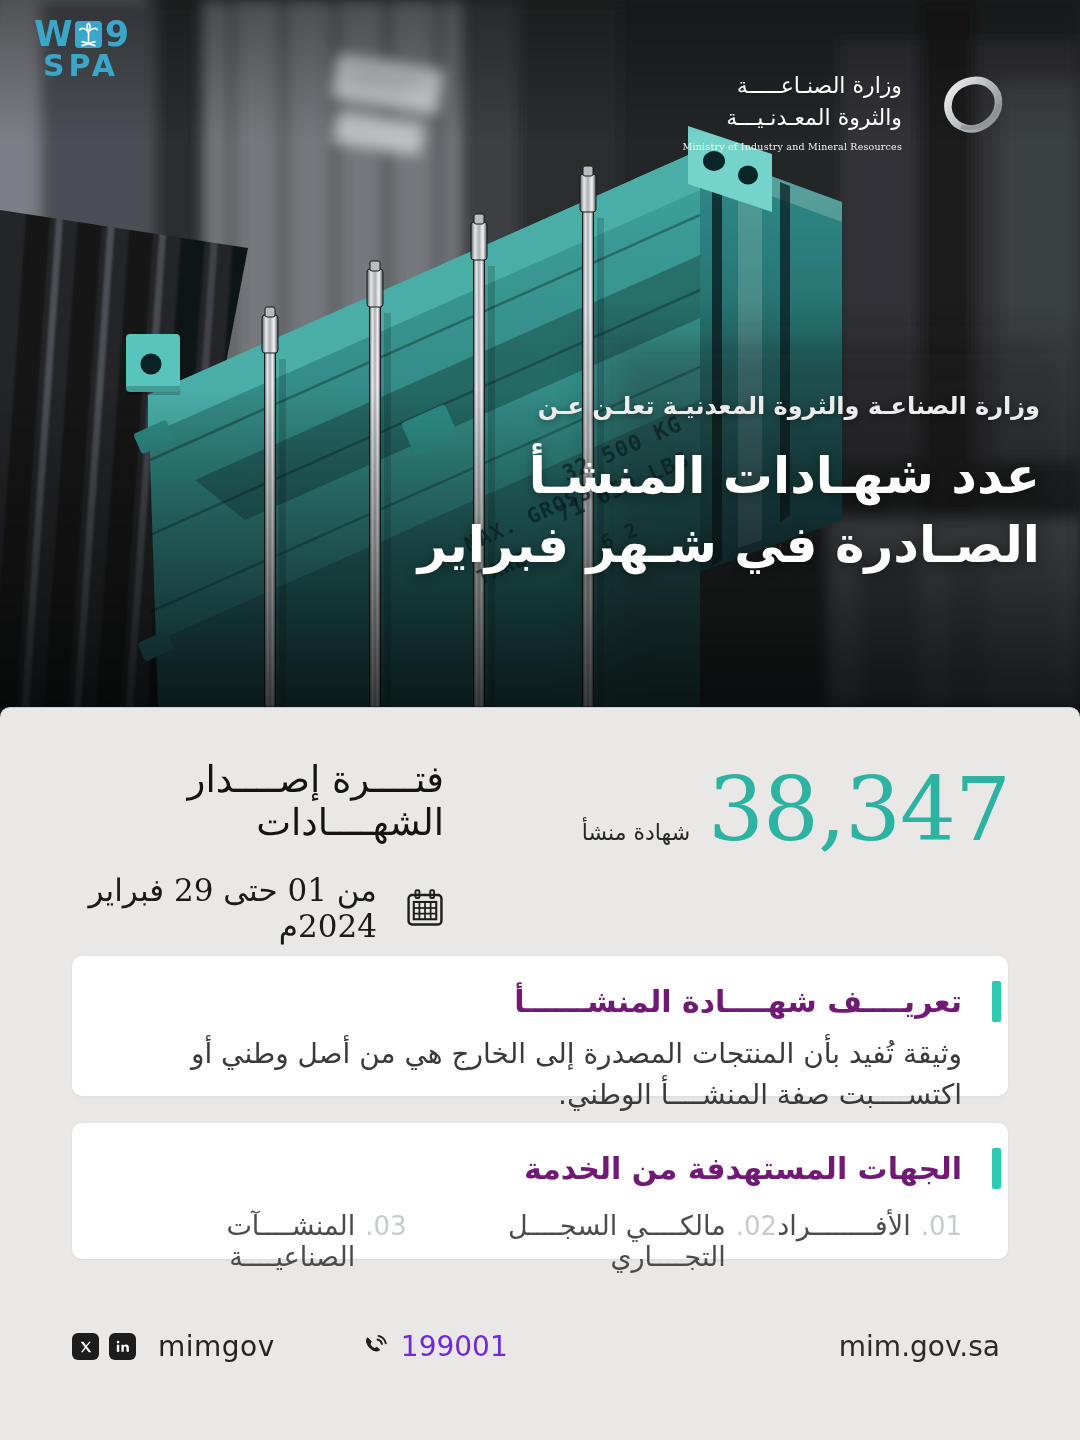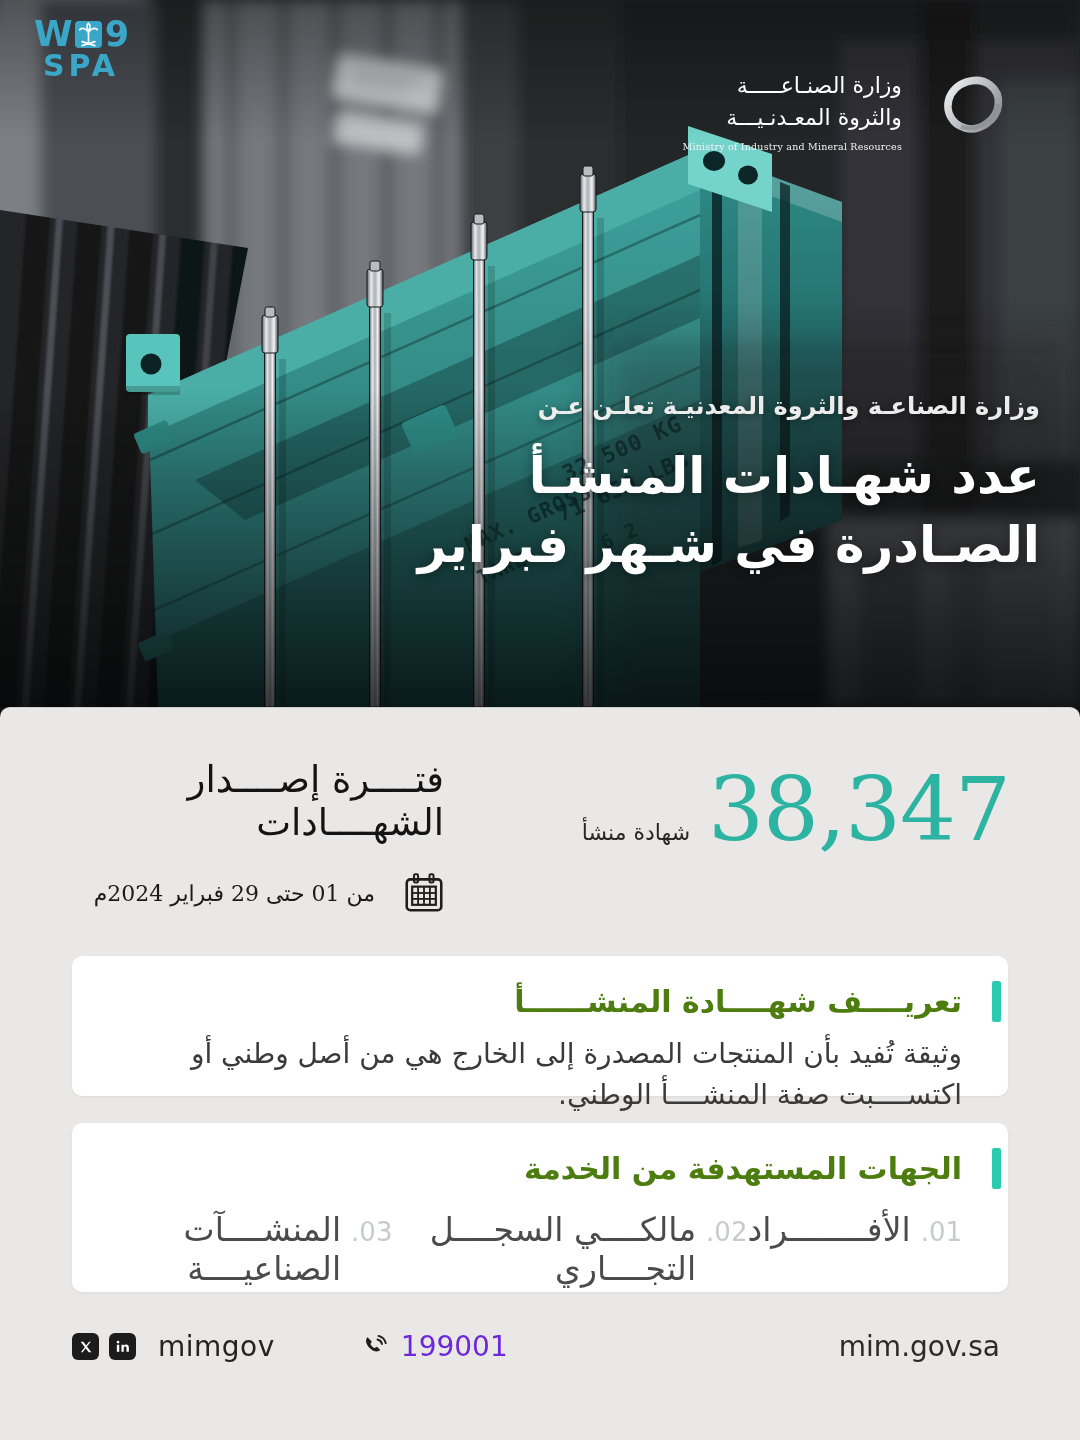--- a/index.html
+++ b/index.html
@@ -44,34 +44,34 @@
 
   .stat-head { font-family:"DejaVu Serif", serif; font-size:37px; font-weight:500; color:#141414; }
 
   .stat-count { position:absolute; right:70px; top:50px; direction:rtl; text-align:right; }
   .count-row { display:flex; direction:rtl; align-items:baseline; gap:18px; margin-top:6px; }
   .count-num { font-family:"DejaVu Serif", serif; font-size:88px; line-height:1.05; color:#2CB3A2; letter-spacing:-1px; }
   .count-unit { font-size:22px; color:#272727; font-weight:500; }
 
   .stat-period { position:absolute; right:636px; top:50px; direction:rtl; text-align:right; }
   .period-row { display:flex; direction:rtl; align-items:center; gap:29px; margin-top:28px;
-                font-family:"DejaVu Serif", serif; font-size:22px; color:#1b1b1b; }
+                font-family:"DejaVu Serif", serif; font-size:31px; color:#1b1b1b; }
 
   .card { position:absolute; left:72px; width:936px; background:#ffffff; border-radius:10px;
           box-shadow:0 1px 3px rgba(0,0,0,0.06); }
   .card-def { top:248px; height:140px; }
-  .card-aud { top:415px; height:169px; }
+  .card-aud { top:415px; height:136px; }
   .accent-bar { position:absolute; right:7px; top:25px; width:9px; height:41px; background:#2BCBB0; border-radius:2px; }
-  .card-head { padding:28px 46px 0 40px; direction:rtl; text-align:right; font-size:30px; font-weight:700; color:#4d7c0f; }
+  .card-head { padding:28px 46px 0 40px; direction:rtl; text-align:right; font-size:30px; font-weight:700; color:#701a75; }
   .card-body { padding:15px 46px 0 40px; direction:rtl; text-align:right; font-size:28px; color:#3a3a3a; line-height:1.45; }
 
   .aud-items { display:flex; justify-content:space-between; align-items:baseline; direction:rtl; padding:24px 46px 0 38px; }
   .aud-item { display:flex; direction:rtl; align-items:baseline; gap:10px; }
   .aud-num { font-size:26px; color:#c7cbcd; }
-  .aud-label { font-size:33px; color:#4b4b4b; font-weight:500; }
+  .aud-label { font-size:27px; color:#4b4b4b; font-weight:500; }
 
   .footer { position:absolute; left:72px; right:80px; top:622px; display:flex; align-items:center; }
   .social { display:flex; align-items:center; gap:10px; }
   .handle { margin-left:12px; font-size:28px; color:#242424; letter-spacing:0.5px; }
   .phone-group { display:flex; align-items:center; gap:12px; margin-left:86px; }
   .phone-num { font-size:28px; color:#6d28d9; }
   .site { margin-left:auto; font-size:28px; color:#2b2b2b; }
   .icon-tile { width:27px; height:27px; background:#1c1c1c; border-radius:6px; display:flex; align-items:center; justify-content:center; }
 </style>
 </head>

